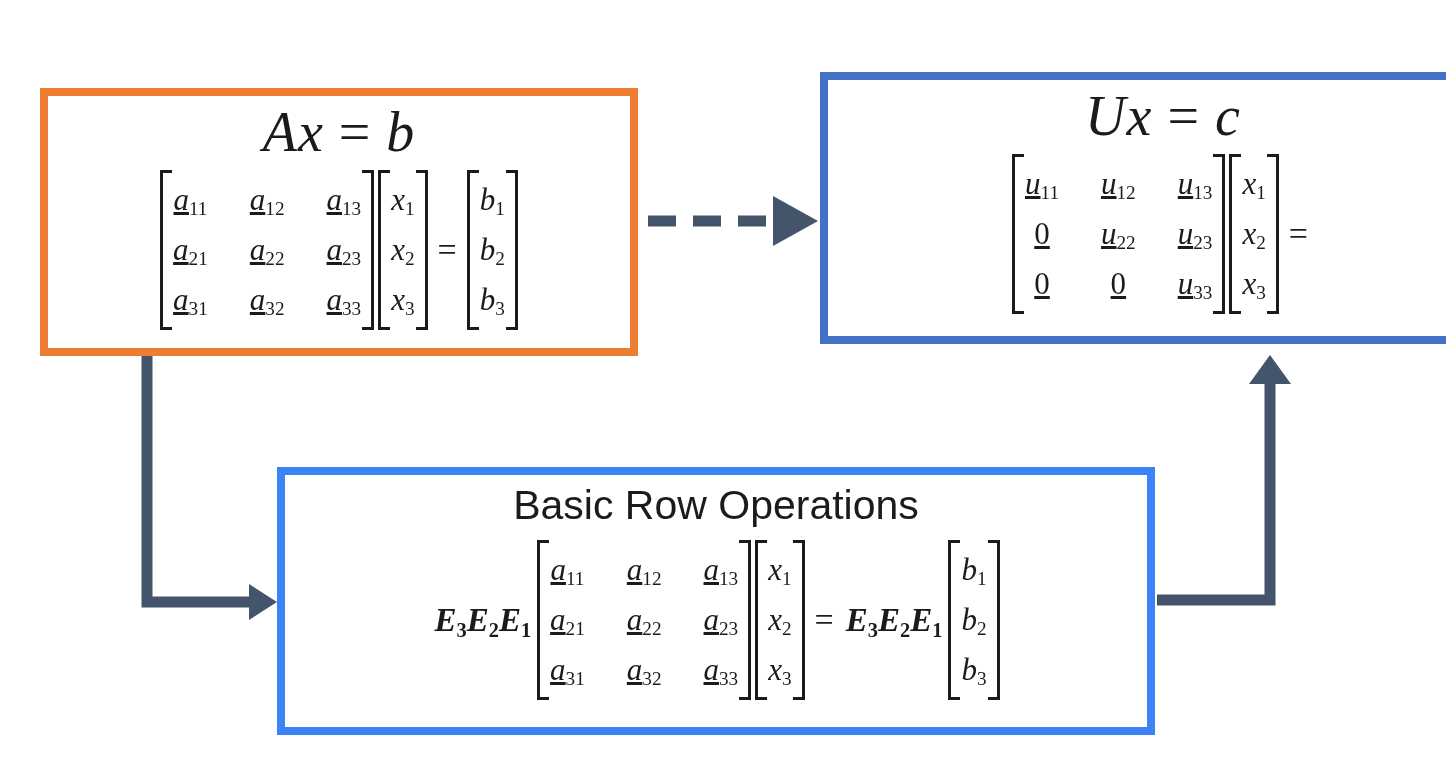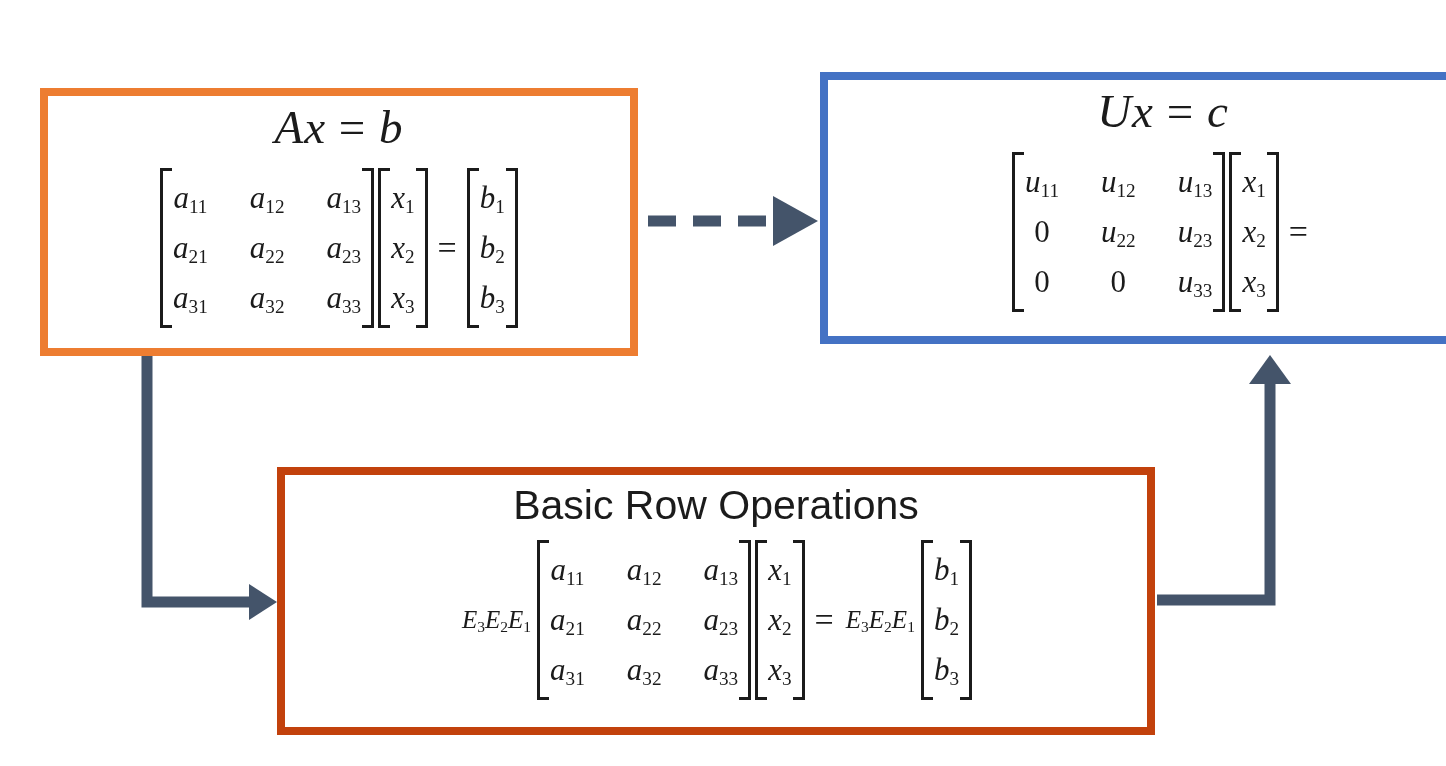--- a/index.html
+++ b/index.html
@@ -22,25 +22,25 @@
     position: absolute;
     box-sizing: border-box;
     background: #ffffff;
     display: flex;
     flex-direction: column;
     align-items: center;
     justify-content: flex-start;
   }
   .box.orange { left: 40px;  top: 88px;  width: 598px; height: 268px; border: 8px solid #ED7D31; }
   .box.blue   { left: 820px; top: 72px;  width: 686px; height: 272px; border: 8px solid #4472C4; }
-  .box.green  { left: 277px; top: 467px; width: 878px; height: 268px; border: 8px solid #c2410c; }
+  .box.green  { left: 277px; top: 467px; width: 878px; height: 268px; border: 8px solid #3b82f6; }
 
   .math-title {
-    margin: 4px 0 10px 0;
-    font-size: 47px;
+    margin: 4px 0 2px 0;
+    font-size: 56px;
     font-weight: 500;
     line-height: 1.15;
     letter-spacing: 1px;
   }
   .sans-title {
     margin: 6px 0 0 0;
     font-family: "Liberation Sans", "DejaVu Sans", sans-serif;
     font-size: 41px;
     font-weight: 500;
     line-height: 1.2;
@@ -69,20 +69,21 @@
   }
   .bkt::before { left: 0;  border: 3px solid #1b1b1b; border-right: none; }
   .bkt::after  { right: 0; border: 3px solid #1b1b1b; border-left: none; }
 
   .mgrid {
     display: grid;
     grid-template-columns: repeat(3, auto);
     column-gap: 42px;
     justify-items: center;
     align-items: center;
+    text-decoration: underline;
   }
   .vgrid {
     display: grid;
     grid-template-columns: auto;
     justify-items: center;
     align-items: center;
     text-align: right;
   }
   .cell {
     font-size: 31px;
@@ -93,23 +94,24 @@
     font-size: 0.62em;
     font-style: normal;
     line-height: 0;
     vertical-align: -0.28em;
   }
   .eqs {
     font-size: 34px;
     padding: 0 8px;
   }
   .prefix {
-    font-size: 25px;
+    font-size: 33px;
     white-space: nowrap;
     padding: 0 4px;
+    font-weight: bold;
   }
   i { font-style: italic; }
 </style>
 </head>
 <body>
 
 <div class="canvas">
 
   <svg class="arrows" viewBox="0 0 1446 766" xmlns="http://www.w3.org/2000/svg" aria-hidden="true">
 

